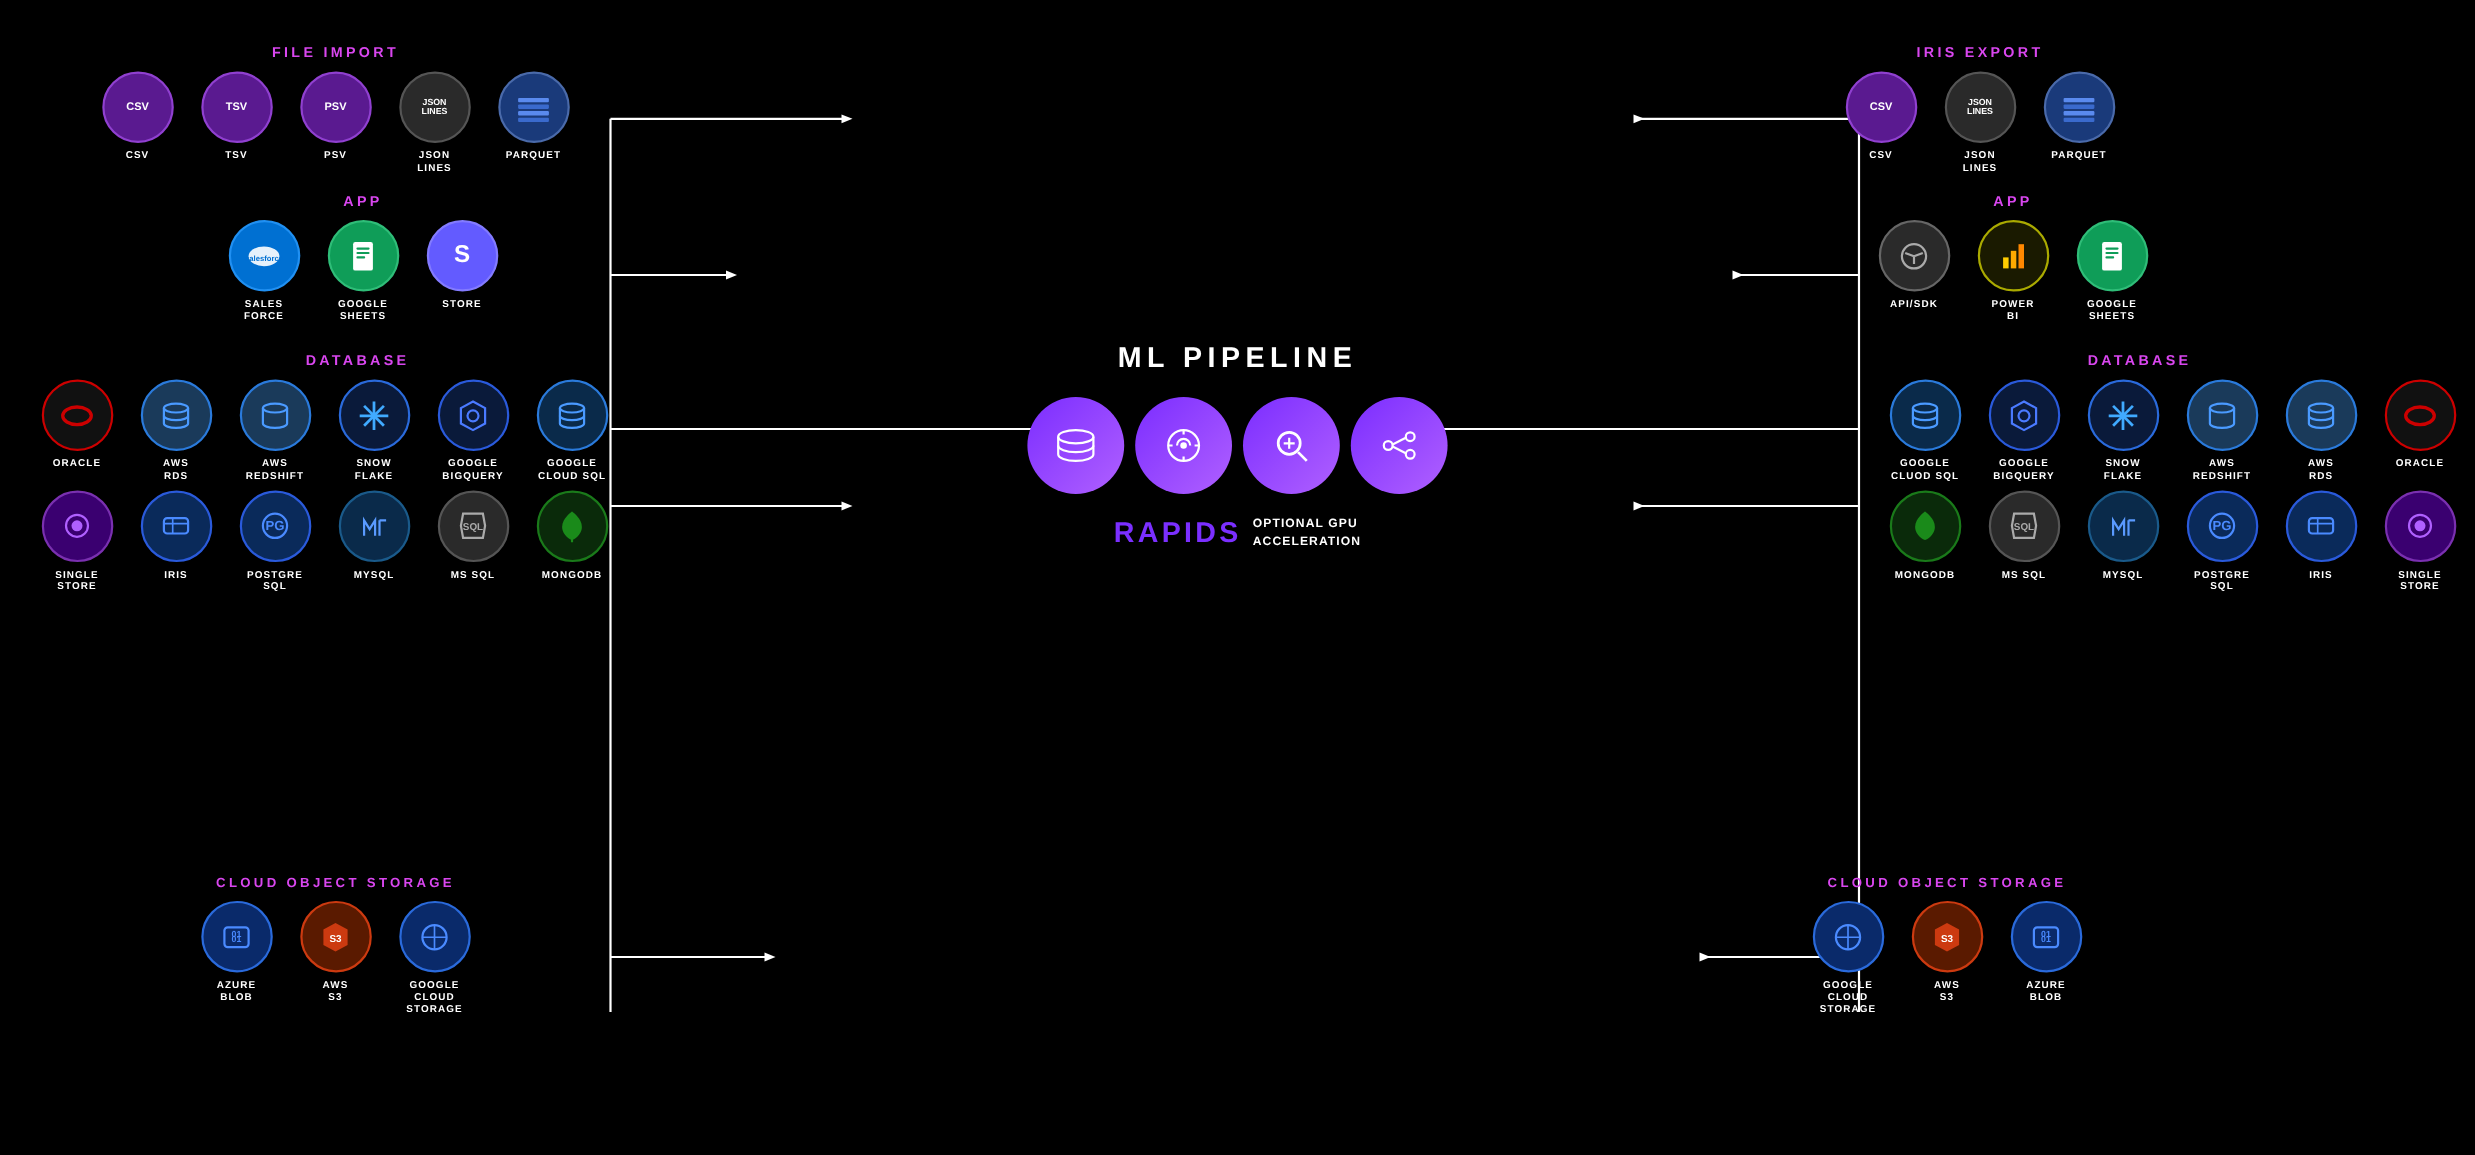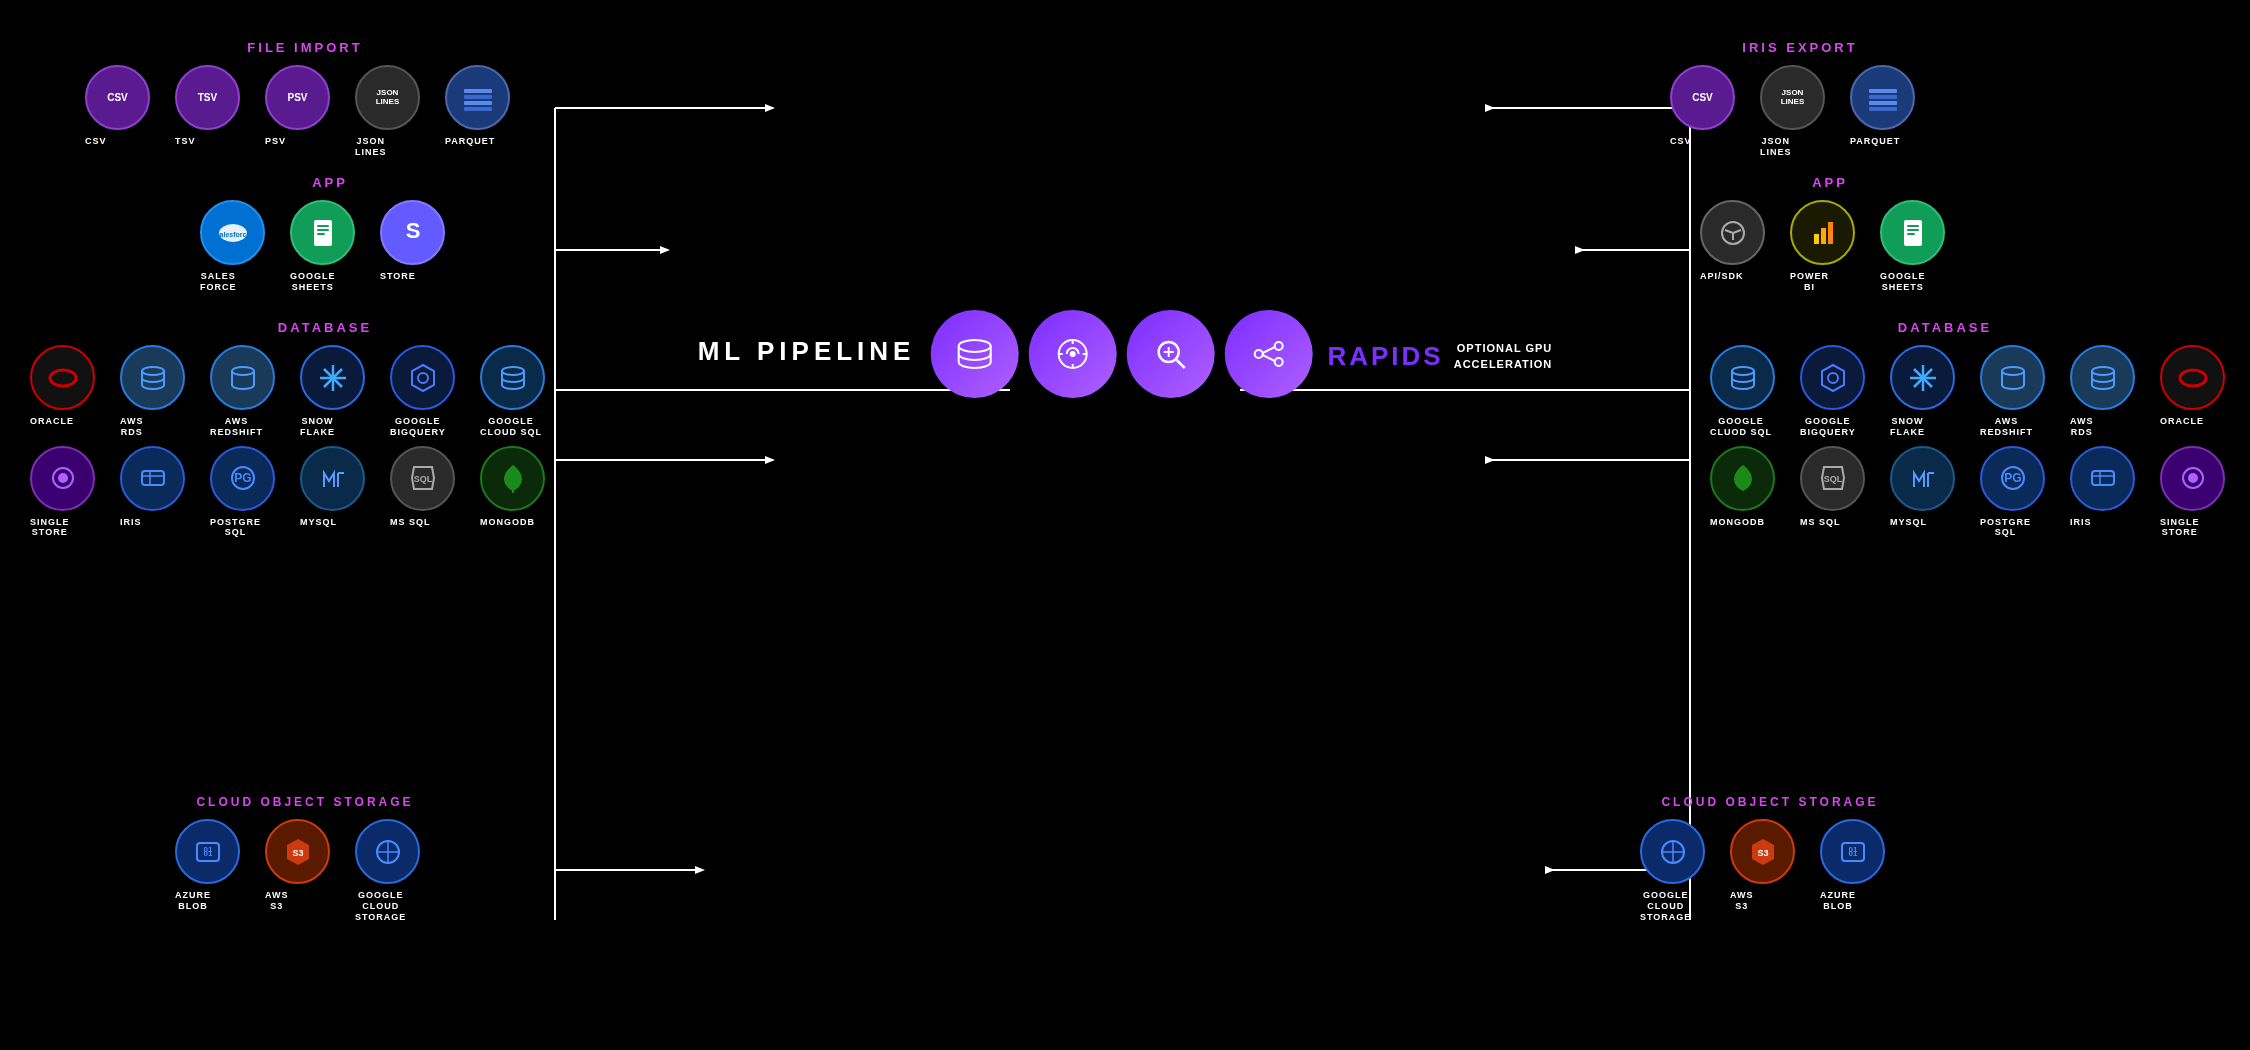--- a/index.html
+++ b/index.html
@@ -42,38 +42,37 @@
       align-items: center;
       justify-content: center;
       font-size: 32px;
     }
 
     .rapids-section {
       display: flex;
       align-items: center;
       gap: 10px;
       margin-top: 5px;
-      text-align: right;
     }
 
     
     .section-label {
       font-size: 14px;
       font-weight: 900;
       letter-spacing: 3px;
       color: #d946ef;
       text-align: center;
       margin-bottom: 12px;
     }
 
     
     .icon-item {
       display: flex;
       flex-direction: column;
-      align-items: flex-start;
+      align-items: center;
       gap: 6px;
       width: 80px;
     }
 
     .icon-circle {
       width: 65px;
       height: 65px;
       border-radius: 50%;
       border: 2px solid #555;
       display: flex;
@@ -137,21 +136,21 @@
 
     <line x1="1550" y1="870" x2="1690" y2="870" stroke="#fff" stroke-width="2"></line>
     <polygon points="1545,866 1555,870 1545,874" fill="#fff"></polygon>
 
     <line x1="1010" y1="390" x2="555" y2="390" stroke="#fff" stroke-width="2"></line>
 
     <line x1="1240" y1="390" x2="1690" y2="390" stroke="#fff" stroke-width="2"></line>
 
   </svg>
 
-  <div style="position:absolute; top:310px; left:50%; transform:translateX(-50%); display:flex; flex-direction:row; align-items:center; gap:15px;">
+  <div style="position:absolute; top:310px; left:50%; transform:translateX(-50%); display:flex; flex-direction:column; align-items:center; gap:15px;">
     <div style="font-size:26px; font-weight:900; letter-spacing:5px; color:#fff; text-align:center; margin-bottom:5px;">ML PIPELINE</div>
     <div class="pipeline-nodes">
 
       <div class="pipeline-node node-purple" style="width:88px;height:88px;border-radius:50%;background:linear-gradient(135deg,#7b2dff,#b060ff);display:flex;align-items:center;justify-content:center;">
         <svg width="40" height="40" viewBox="0 0 40 40">
             <ellipse cx="20" cy="12" rx="16" ry="6" fill="none" stroke="#fff" stroke-width="2"></ellipse>
             <path d="M4 12 v16 c0 3.3 7.2 6 16 6s16-2.7 16-6 V12" fill="none" stroke="#fff" stroke-width="2"></path>
             <path d="M4 20 c0 3.3 7.2 6 16 6s16-2.7 16-6" fill="none" stroke="#fff" stroke-width="2"></path>
           </svg>
       </div>

